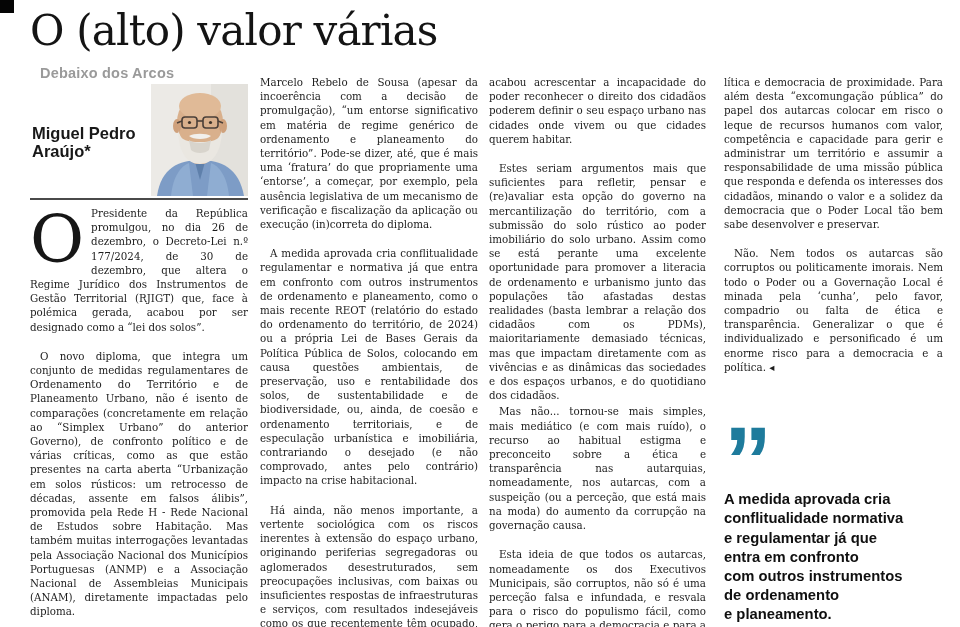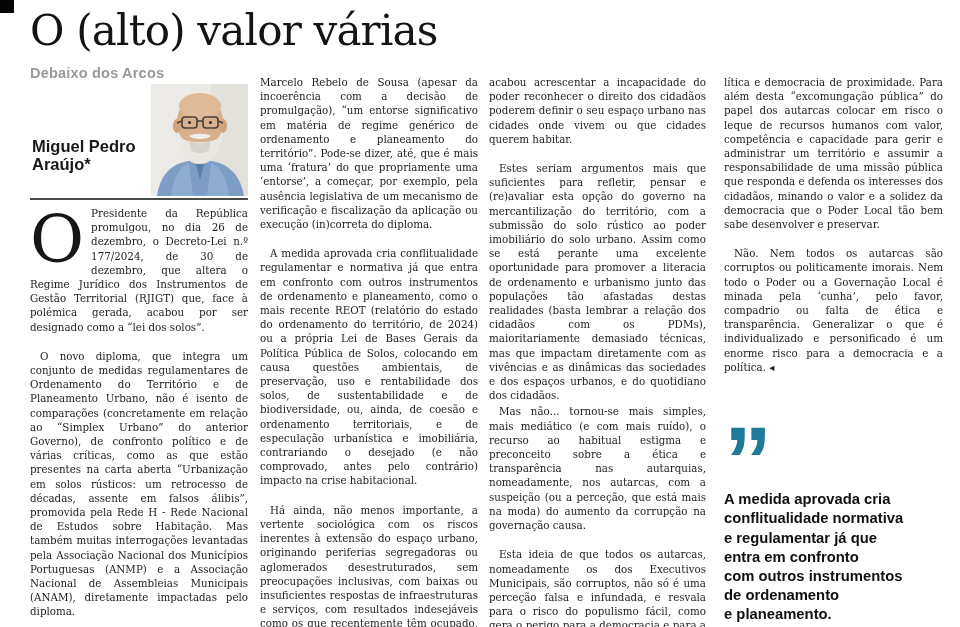--- a/index.html
+++ b/index.html
@@ -35,25 +35,25 @@
   .col p.tight{margin-top:2px;}
   .col p.first{margin-top:6px;text-indent:0;}
   
   .author-block{
     position:relative;height:138px;
     border-bottom:2px solid #4a4a4a;
     font-family:"Liberation Sans","DejaVu Sans",sans-serif;
     text-align:left;
   }
   .section-label{
-    position:absolute;left:0;top:6px;
+    position:absolute;left:10px;top:6px;
     font-size:14.5px;font-weight:bold;color:#9a9a9a;letter-spacing:0.2px;
   }
   .author-name{
-    position:absolute;left:2px;top:77px;width:120px;
+    position:absolute;left:2px;top:64px;width:120px;
     font-size:16.5px;font-weight:bold;line-height:1.12;color:#181818;
   }
   .author-photo{
     position:absolute;right:0;top:24px;width:97px;height:112px;overflow:hidden;
   }
   
   .dropcap{
     float:left;
     font-family:"DejaVu Serif",serif;
     font-size:66px;line-height:60px;

